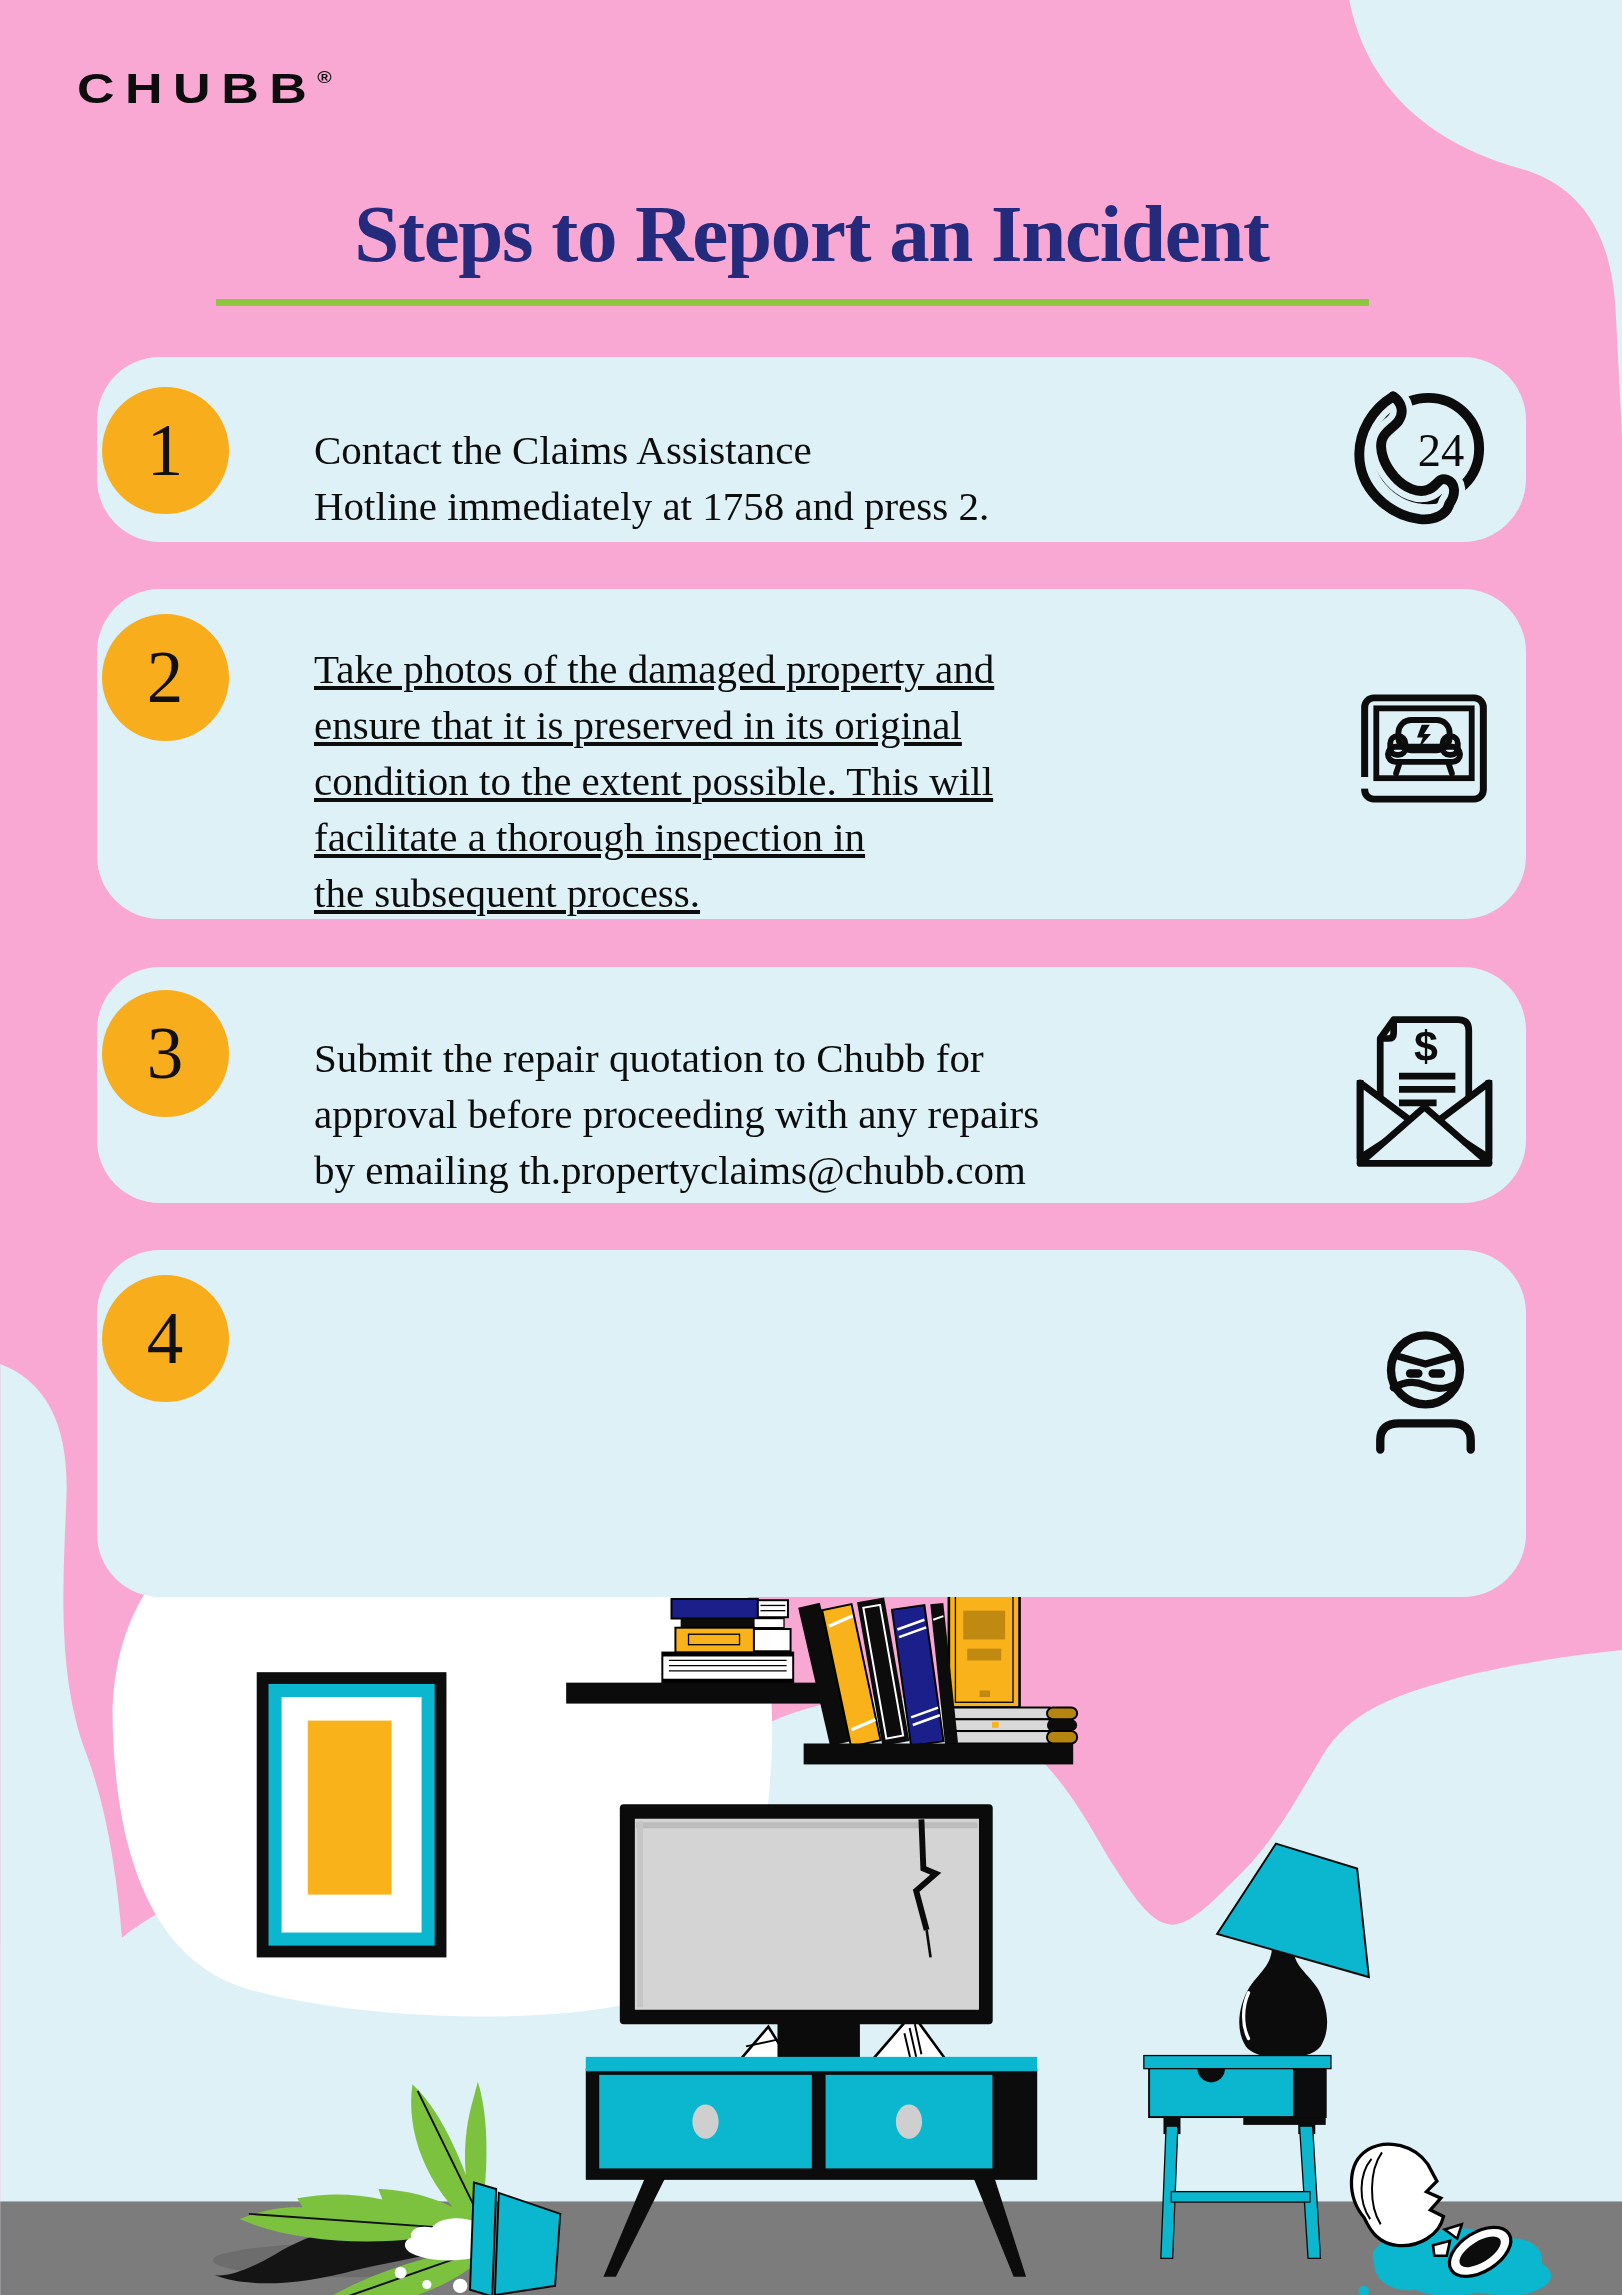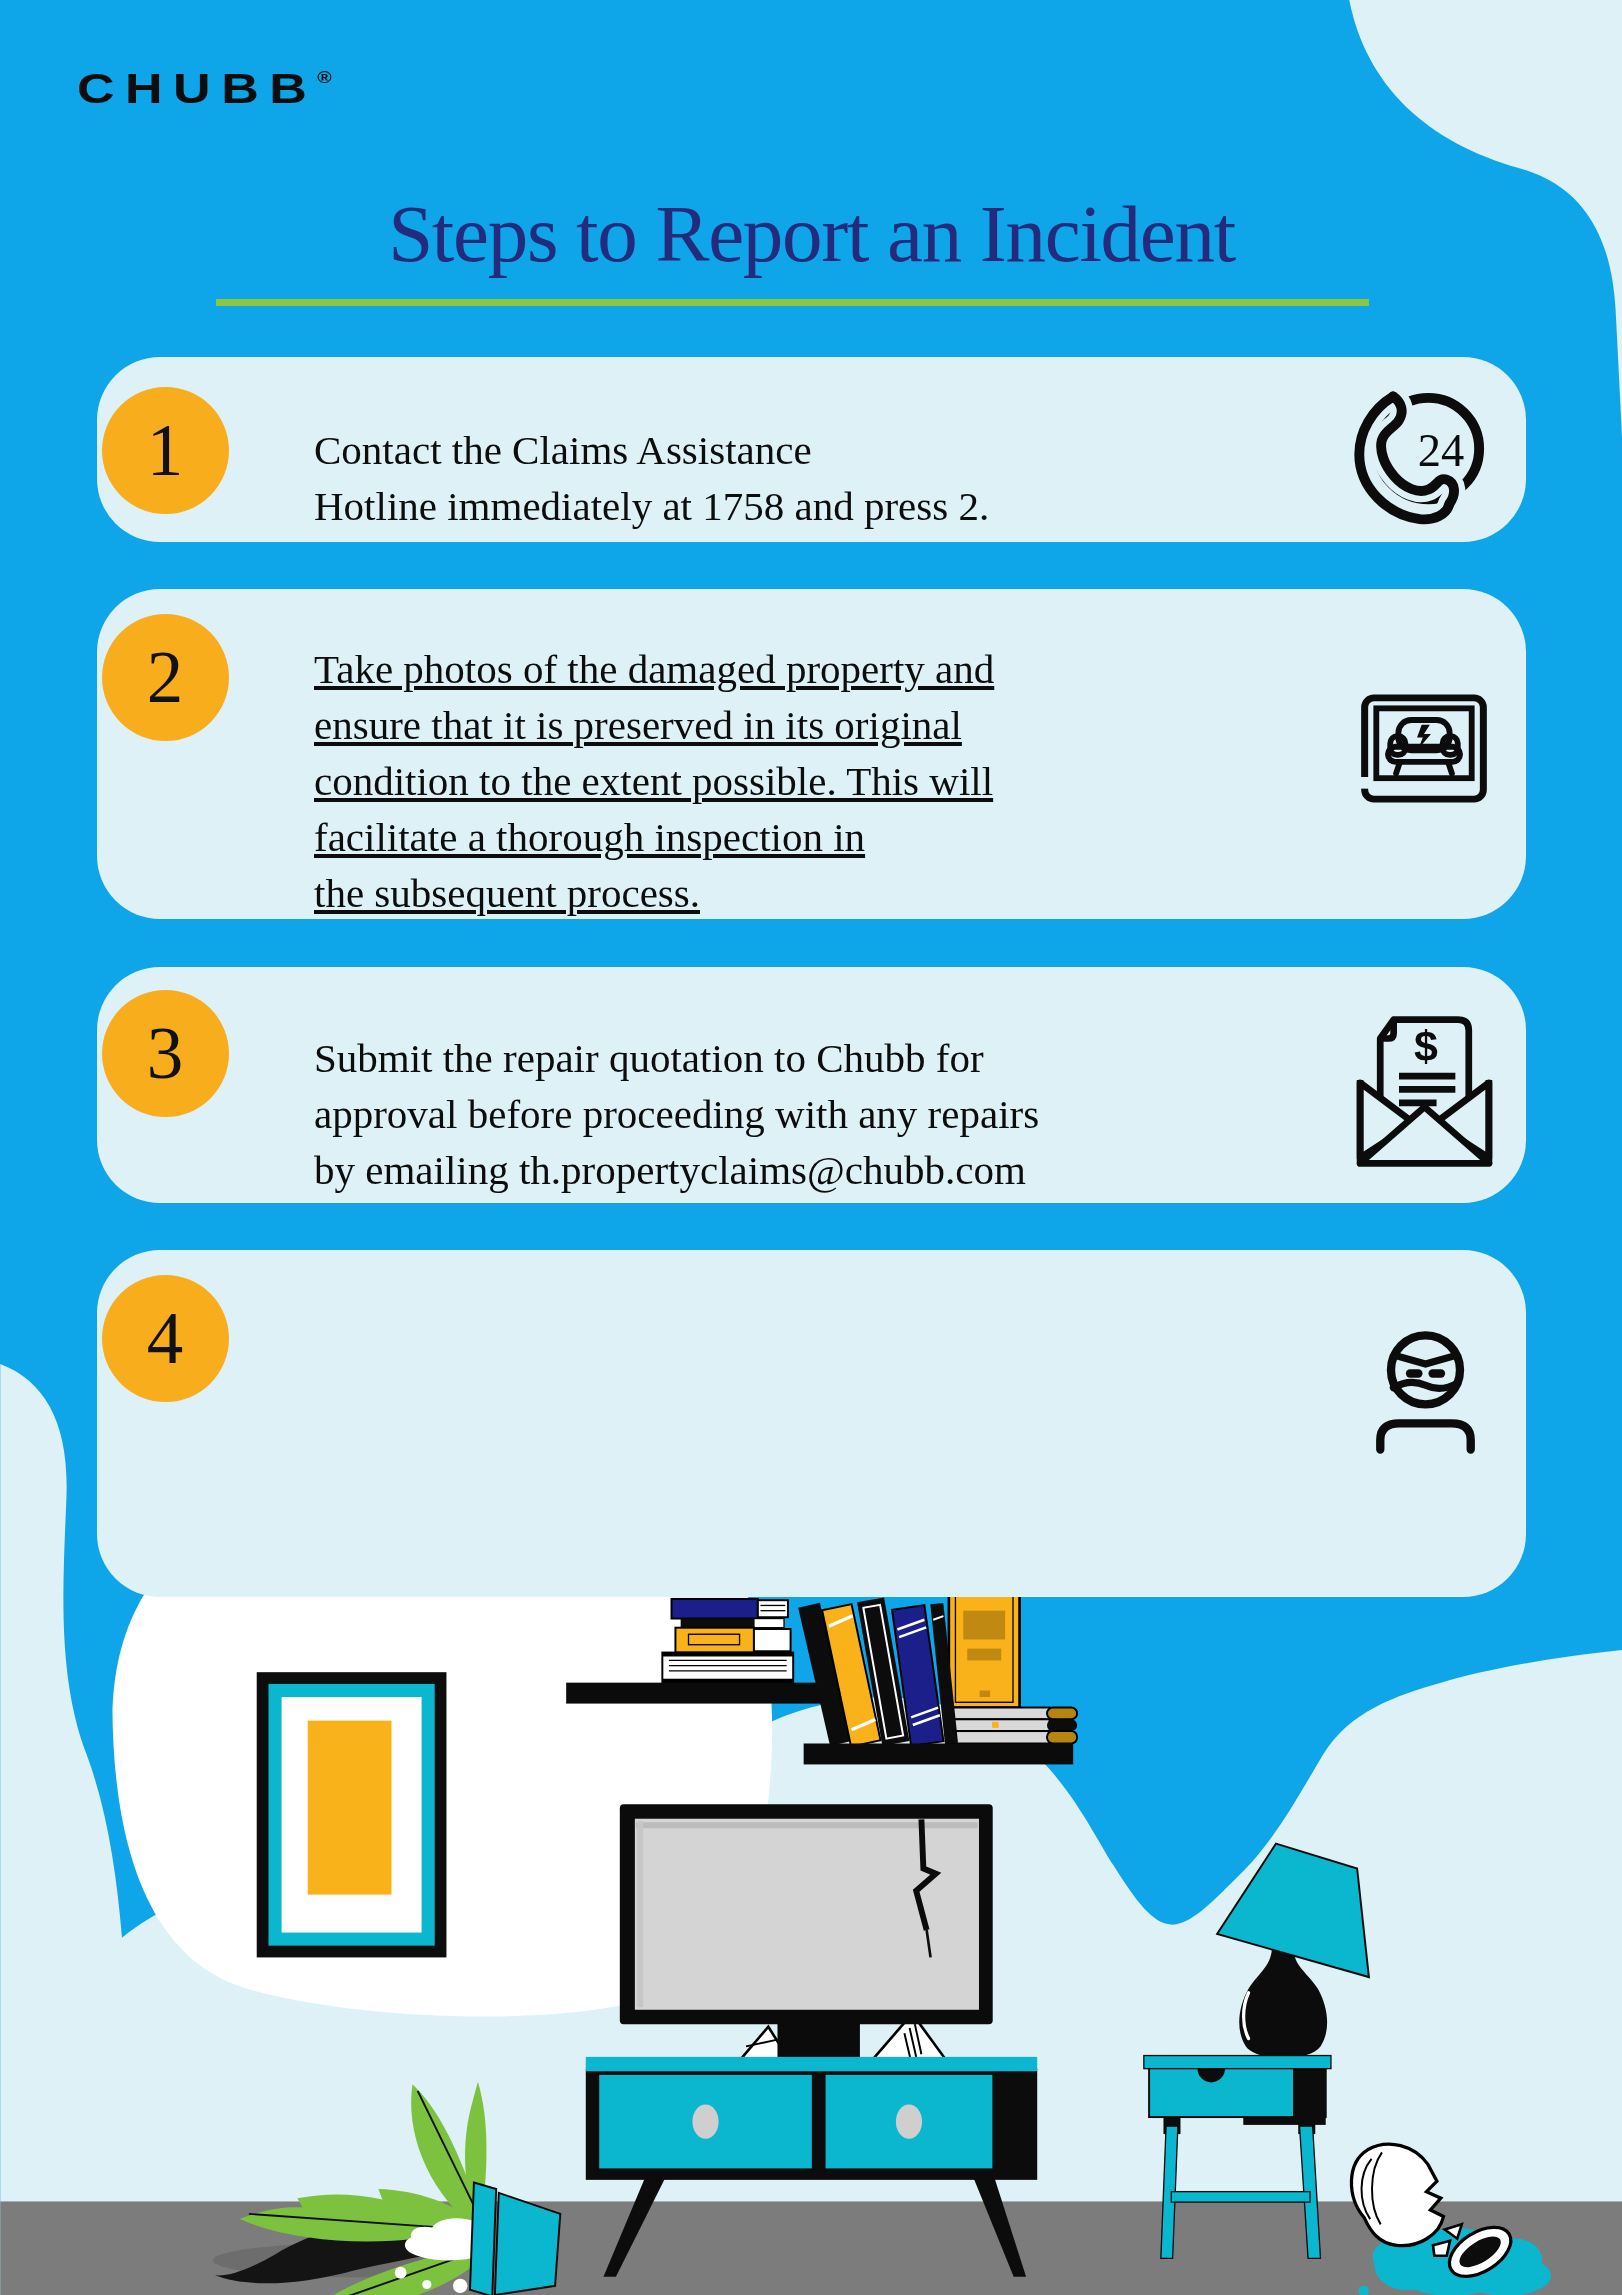--- a/index.html
+++ b/index.html
@@ -1,35 +1,35 @@
 <!DOCTYPE html>
 <html style="font-size:10.5px"><head>
 <meta charset="utf-8">
 <style>
   html,body{margin:0;padding:0;background:#9aa0a6;}
   .page{
     position:relative;
     width:1623px;height:2295px;
-    background:#0ea5e9;
+    background:#f9a8d4;
     overflow:hidden;
     font-family:"Liberation Serif", serif;
   }
   .scene{position:absolute;left:0;top:0;width:1623px;height:2295px;}
   .logo{
     position:absolute;left:77px;top:64px;
     font-family:"Liberation Sans", sans-serif;
     font-weight:900;font-size:52px;color:#0d0d0d;
     letter-spacing:10.5px;
     transform:scaleY(0.82);transform-origin:left top;
   }
   .logo .reg{font-size:19.6px;vertical-align:25px;letter-spacing:0;font-weight:700;}
   .title{
     position:absolute;left:0;top:188px;width:1623px;
     text-align:center;
-    font-size:81px;font-weight:400;color:#242b7c;
+    font-size:81px;font-weight:700;color:#242b7c;
     letter-spacing:-1.3px;
   }
   .title-underline{
     position:absolute;left:216px;top:299px;width:1153px;height:7.2px;
     background:#8dc63f;
   }
   .step-box{
     position:absolute;left:97px;width:1429px;
     background:#def1f6;border-radius:63px;
   }

